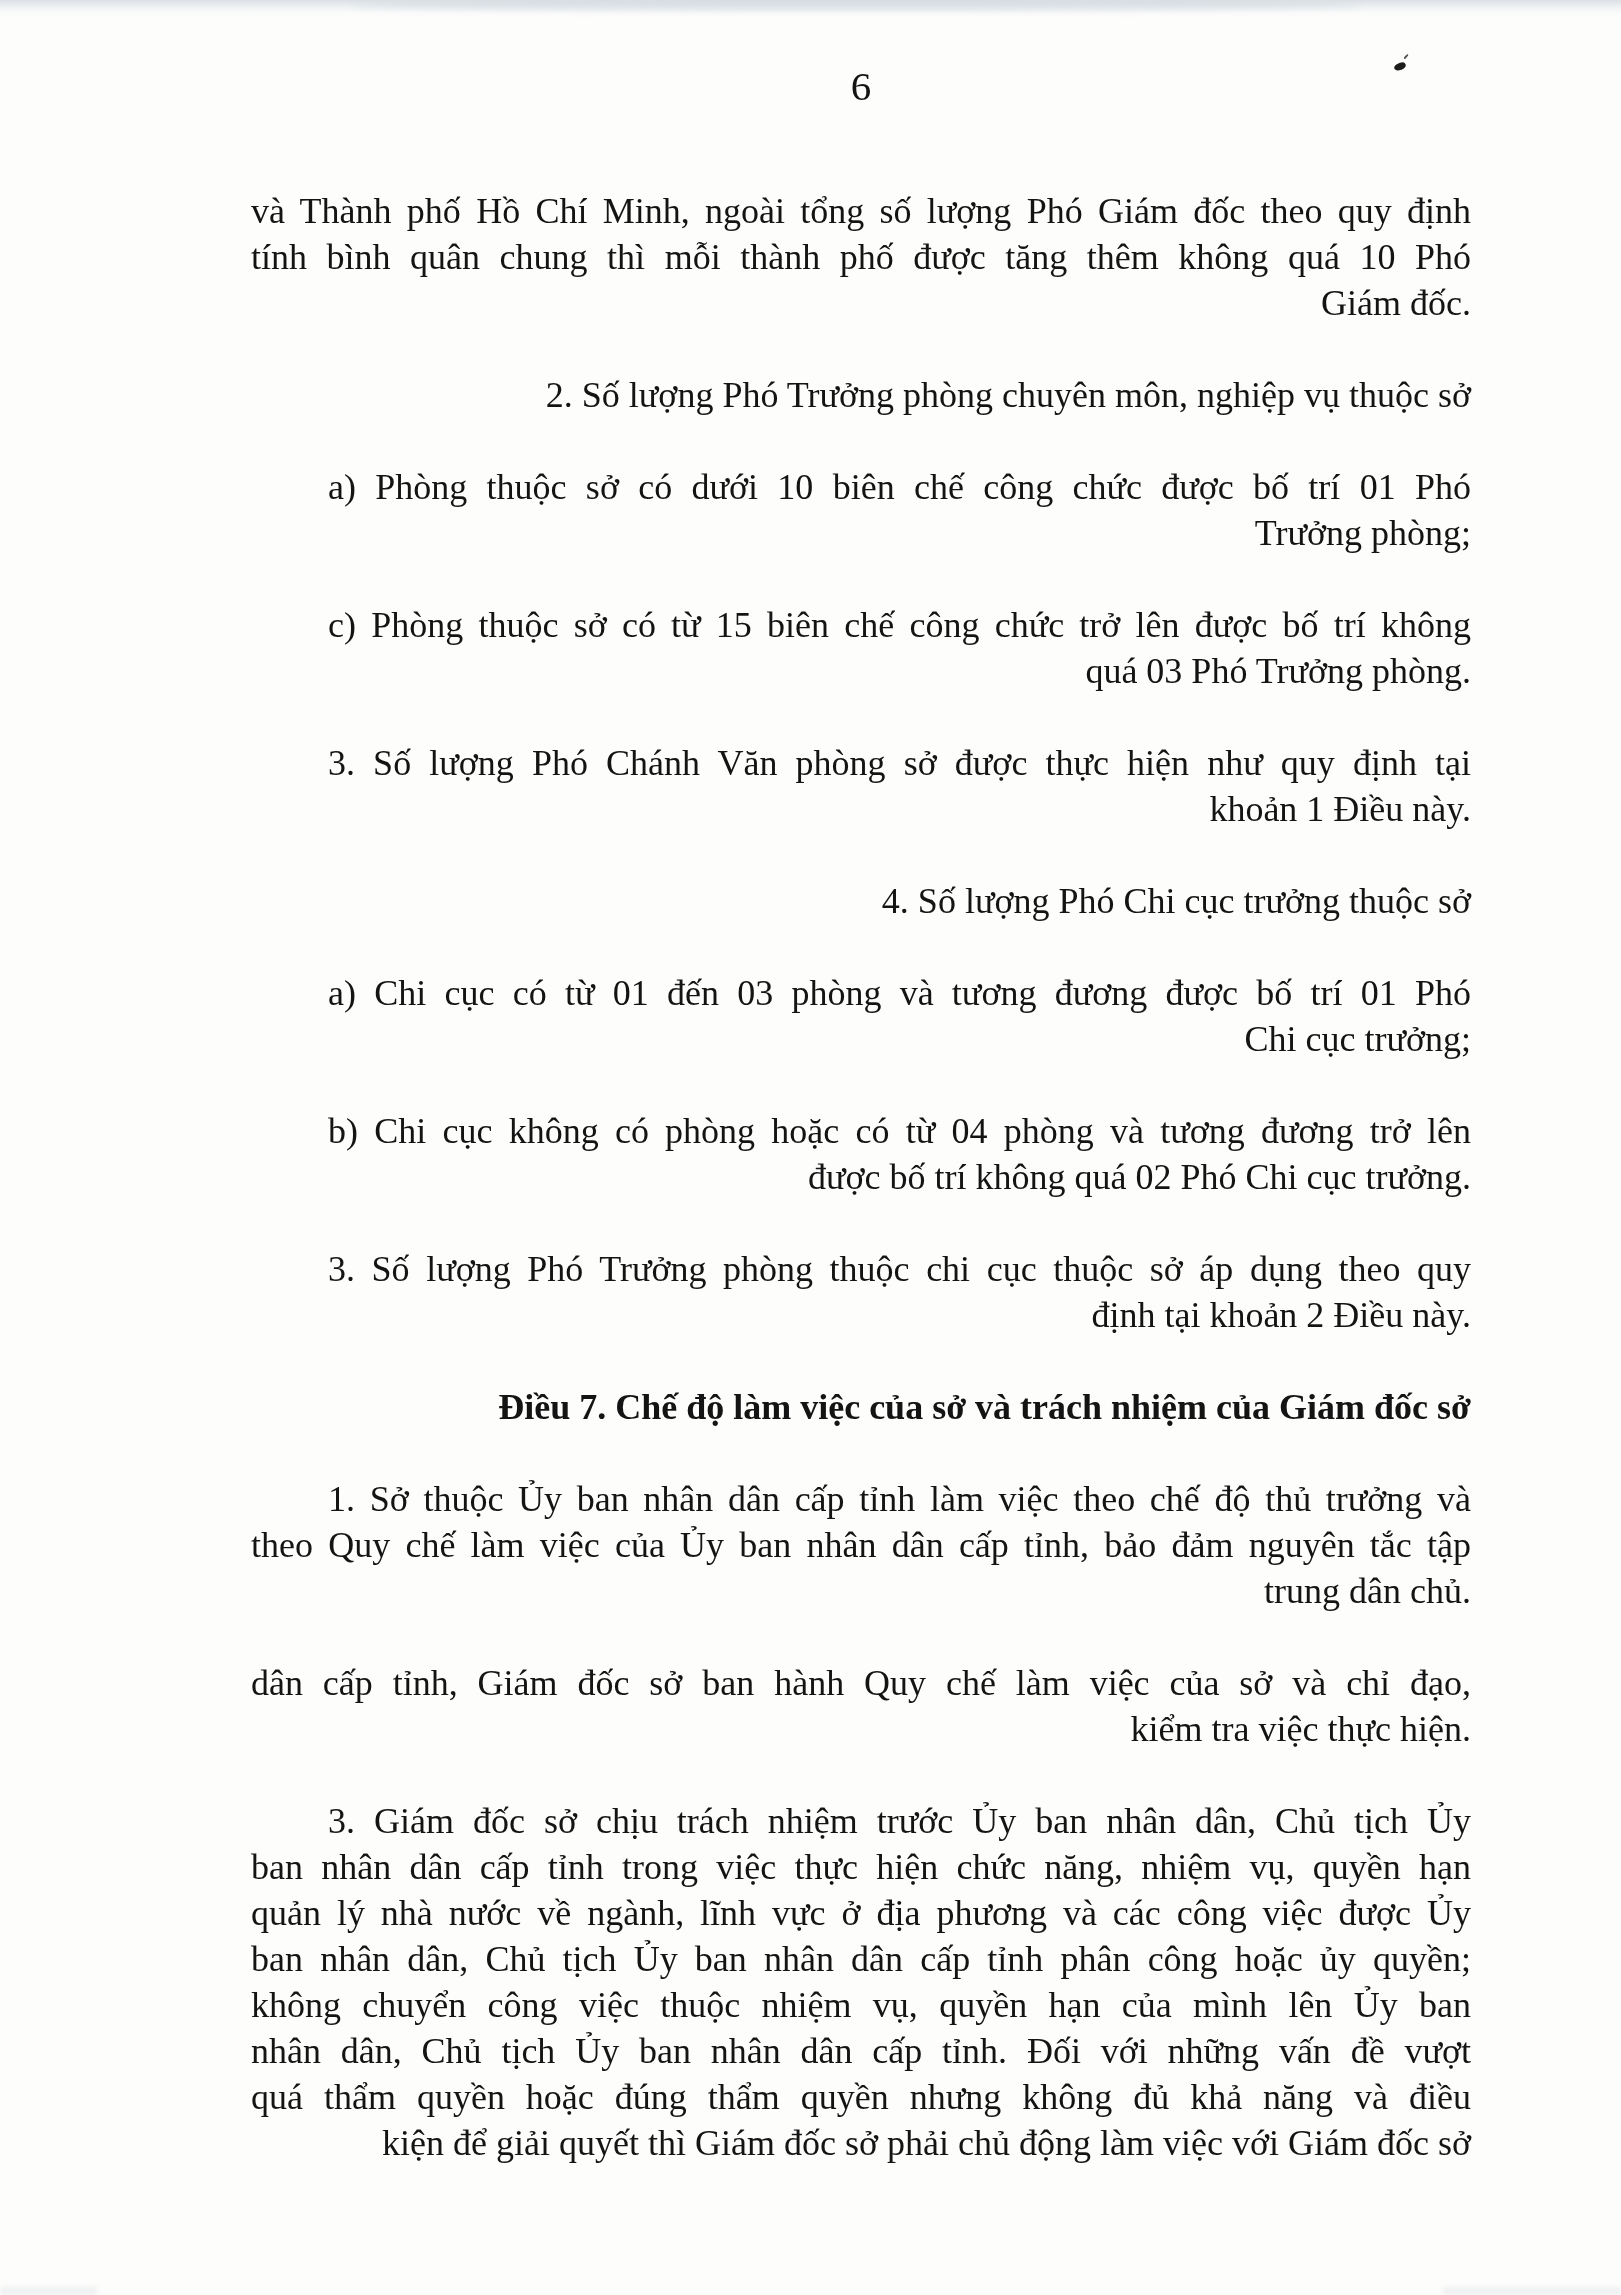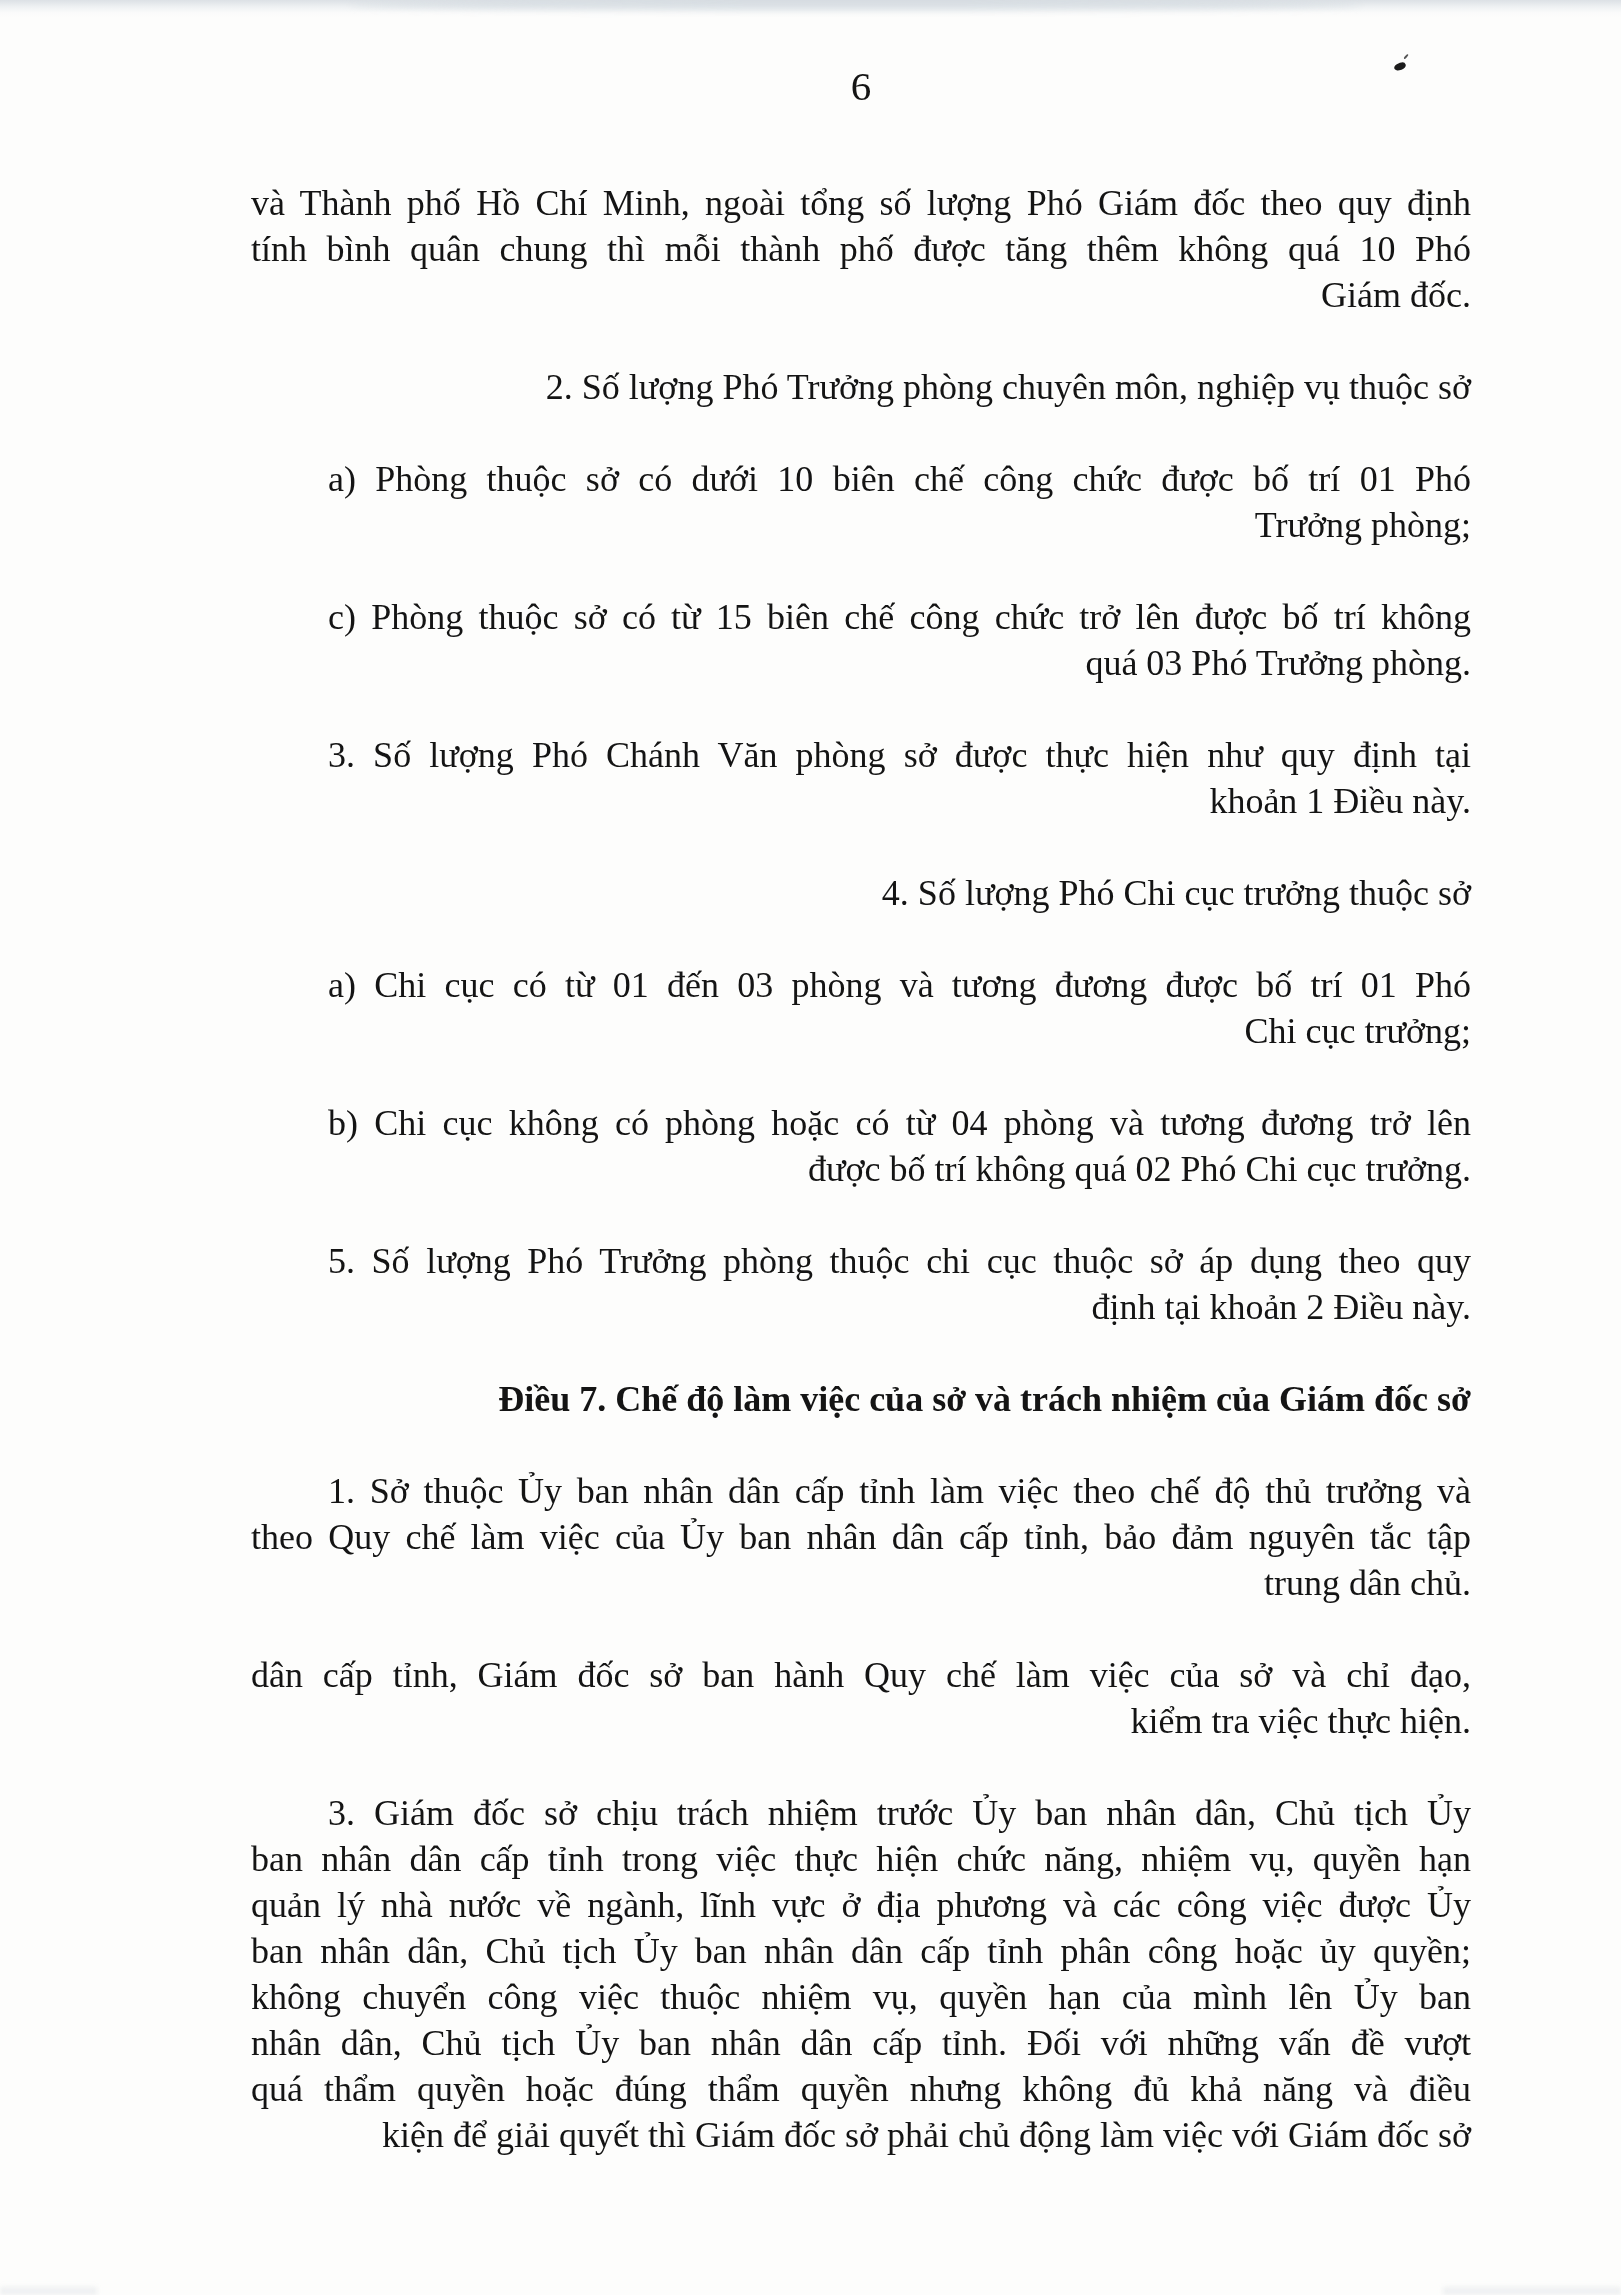--- a/index.html
+++ b/index.html
@@ -69,21 +69,21 @@
   }
   .text-block {
     position: absolute;
     top: 172px;
     left: 251px;
     width: 1220px;
     font-size: 36px;
     line-height: 46px;
   }
   .paragraph { margin-top: 46px; }
-  .paragraph:first-child { margin-top: 8px; font-family: Liberation Serif, serif; }
+  .paragraph:first-child { margin-top: 16px; font-family: Liberation Serif, serif; }
   .paragraph.bold { font-weight: bold; }
   .line { text-align: right; }
   .line.justify {
     text-align: justify;
     text-align-last: justify;
   }
   .line.indent { text-indent: 77px; }
   
   .bottom-smudge {
     position: absolute;
@@ -129,21 +129,21 @@
       </div>
       <div class="paragraph">
         <div class="line justify indent">a) Chi cục có từ 01 đến 03 phòng và tương đương được bố trí 01 Phó</div>
         <div class="line">Chi cục trưởng;</div>
       </div>
       <div class="paragraph">
         <div class="line justify indent">b) Chi cục không có phòng hoặc có từ 04 phòng và tương đương trở lên</div>
         <div class="line">được bố trí không quá 02 Phó Chi cục trưởng.</div>
       </div>
       <div class="paragraph">
-        <div class="line justify indent">5. Số lượng Phó Trưởng phòng thuộc chi cục thuộc sở áp dụng theo quy</div>
+        <div class="line justify indent">3. Số lượng Phó Trưởng phòng thuộc chi cục thuộc sở áp dụng theo quy</div>
         <div class="line">định tại khoản 2 Điều này.</div>
       </div>
       <div class="paragraph bold">
         <div class="line indent">Điều 7. Chế độ làm việc của sở và trách nhiệm của Giám đốc sở</div>
       </div>
       <div class="paragraph">
         <div class="line justify indent">1. Sở thuộc Ủy ban nhân dân cấp tỉnh làm việc theo chế độ thủ trưởng và</div>
         <div class="line justify">theo Quy chế làm việc của Ủy ban nhân dân cấp tỉnh, bảo đảm nguyên tắc tập</div>
         <div class="line">trung dân chủ.</div>
       </div>

